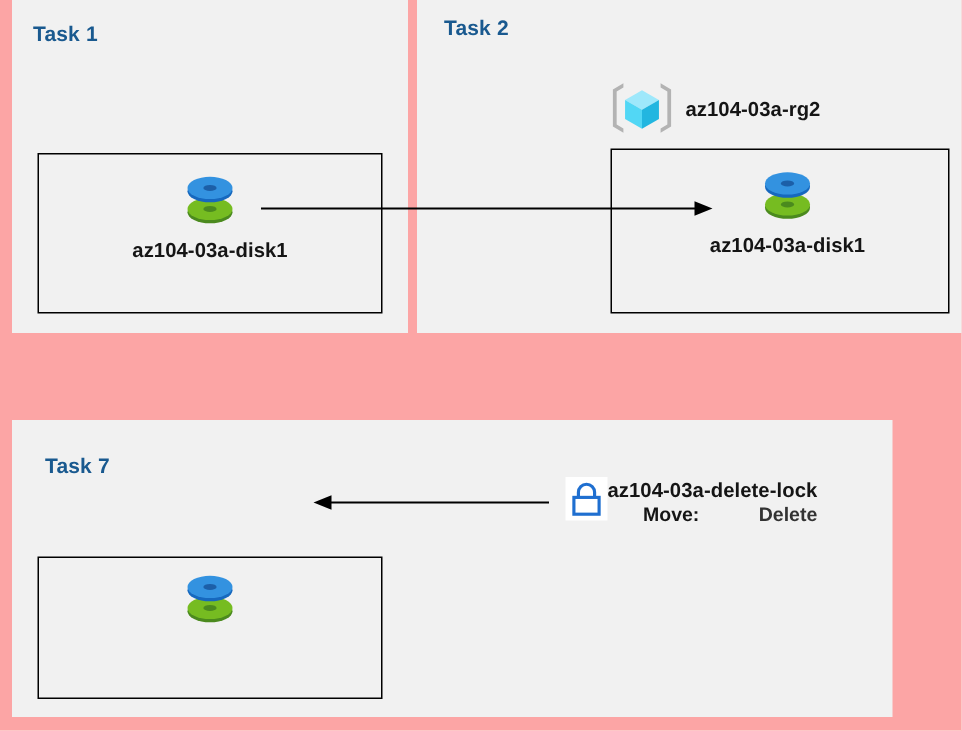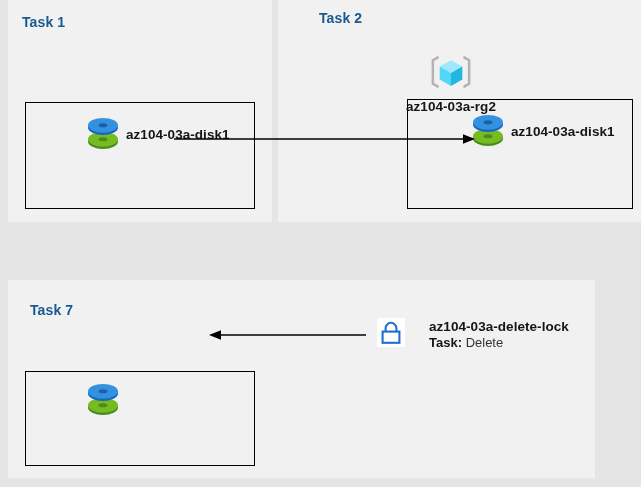--- a/index.html
+++ b/index.html
@@ -13,41 +13,42 @@
     position: relative;
     overflow: hidden;
     font-family: "Liberation Sans", sans-serif;
     -webkit-font-smoothing: antialiased;
   }
   .canvas {
     position: absolute;
     left: 0; top: 0;
     width: 641px;
     height: 487px;
-    background: #e5e5e5;
+    background: #fca5a5;
+    text-align: right;
   }
   
   .panel {
     position: absolute;
     background: #f1f1f1;
   }
   #panel-task1 { left: 8px;   top: 0px;   width: 264px; height: 222px; }
   #panel-task2 { left: 278px; top: 0px;   width: 363px; height: 222px; }
   #panel-task3 { left: 8px;   top: 280px; width: 587px; height: 198px; }
 
   .panel-title {
     position: absolute;
     color: #19598f;
     font-size: 14px;
     font-weight: bold;
     letter-spacing: 0.1px;
     white-space: nowrap;
   }
   #title-task1 { left: 22px;  top: 14px; }
-  #title-task2 { left: 296px; top: 10px; margin-left: 23px; }
+  #title-task2 { left: 296px; top: 10px; }
   #title-task3 { left: 30px;  top: 302px; }
 
   
   .inner-box {
     position: absolute;
     border: 1.3px solid #000000;
     background: transparent;
     box-sizing: border-box;
   }
   #box-task1 { left: 25px;  top: 102px; width: 230px; height: 107px; }
@@ -56,37 +57,37 @@
 
   
   .rg-group {
     position: absolute;
     display: flex;
     align-items: center;
     gap: 7px;
     white-space: nowrap;
   }
   #rg-1 { left: 30px;  top: 54px; }
-  #rg-2 { left: 406px; top: 52px; flex-direction: column; }
+  #rg-2 { left: 406px; top: 52px; }
   #rg-3 { left: 30px;  top: 319px; }
 
   .rg-icon { width: 44px; height: 40px; display: block; flex: none; }
 
   .rg-label {
     font-size: 13.5px;
     font-weight: bold;
     color: #151515;
     letter-spacing: 0.05px;
   }
 
   
   .disk-group {
     position: absolute;
     display: flex;
-    flex-direction: row;
+    flex-direction: column;
     align-items: center;
     white-space: nowrap;
   }
   #disk-1 { left: 80px;  top: 110px; width: 120px; }
   #disk-2 { left: 465px; top: 107px; width: 120px; }
   #disk-3 { left: 80px;  top: 376px; width: 120px; }
 
   .disk-icon { width: 46px; height: 46px; display: block; }
 
   .disk-label {
@@ -117,21 +118,21 @@
     white-space: nowrap;
   }
 
   
   #lock-group {
     position: absolute;
     left: 377px;
     top: 318px;
     display: flex;
     align-items: flex-start;
-    gap: 24px;
+    gap: 0;
     white-space: nowrap;
   }
   .lock-icon-wrap {
     background: #ffffff;
     width: 28px;
     height: 29px;
     display: flex;
     align-items: center;
     justify-content: center;
     flex: none;
@@ -142,21 +143,21 @@
     font-size: 13.5px;
     font-weight: bold;
     color: #151515;
     letter-spacing: 0.05px;
   }
   .lock-type-line {
     font-size: 13px;
     color: #333333;
   }
   .lock-type-key { font-weight: bold; color: #151515; }
-  .lock-type-val { font-weight: normal; color: #333333; }
+  .lock-type-val { font-weight: bold; color: #333333; margin-left: 36px; }
 </style>
 </head>
 <body>
 
 <div class="canvas">
 
   <div class="panel" id="panel-task1"></div>
   <div class="panel" id="panel-task2"></div>
   <div class="panel" id="panel-task3"></div>
 
@@ -229,21 +230,21 @@
   <div id="lock-group">
     <span class="lock-icon-wrap">
       <svg class="lock-icon" viewBox="0 0 22 24" xmlns="http://www.w3.org/2000/svg">
         <path d="M5.6 10.4 V7.2 a5.4 5.4 0 0 1 10.8 0 V10.4" fill="none" stroke="#1f6fd0" stroke-width="2.1"></path>
         <rect x="2.6" y="10.6" width="16.8" height="11.2" fill="none" stroke="#1f6fd0" stroke-width="2.1"></rect>
       </svg>
     </span>
     <span class="lock-text">
       <div class="lock-name">az104-03a-delete-lock</div>
       <div class="lock-type-line">
-        <span class="lock-type-key">Task:</span>
+        <span class="lock-type-key">Move:</span>
         <span class="lock-type-val">Delete</span>
       </div>
     </span>
   </div>
 
 
   <svg id="arrows" xmlns="http://www.w3.org/2000/svg">
 
     <g>
       <line x1="174" y1="139" x2="466" y2="139" stroke="#000000" stroke-width="1.4"></line>

